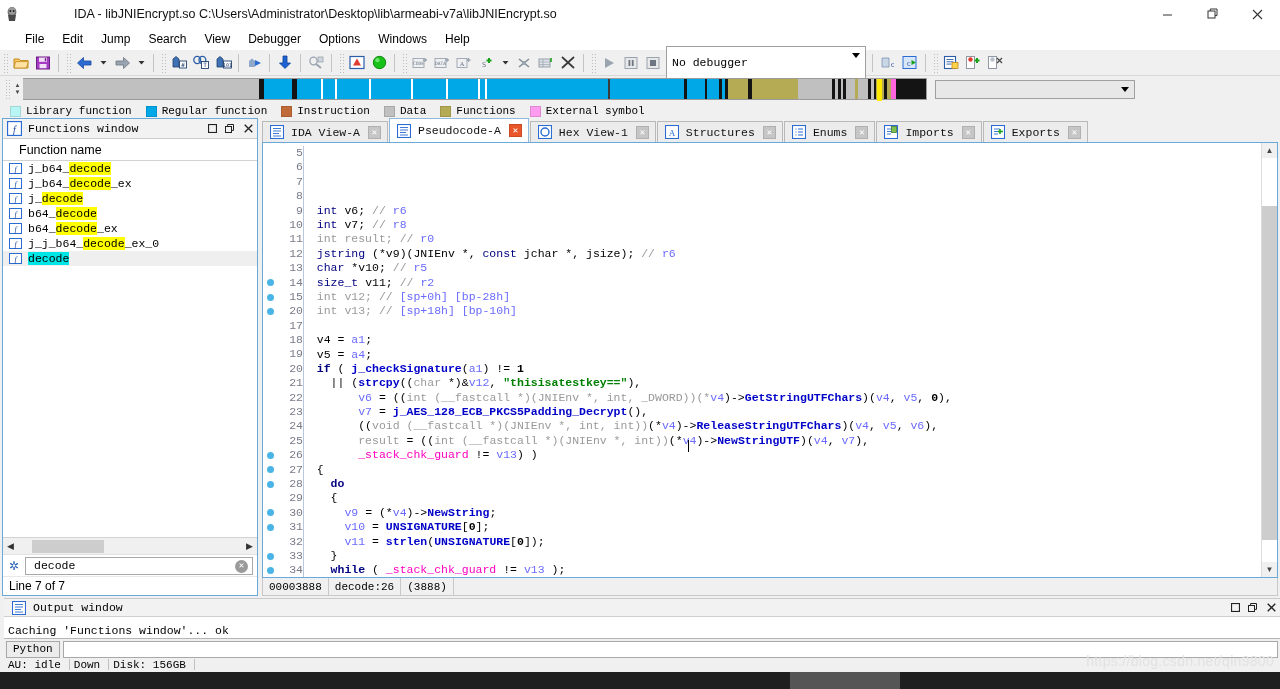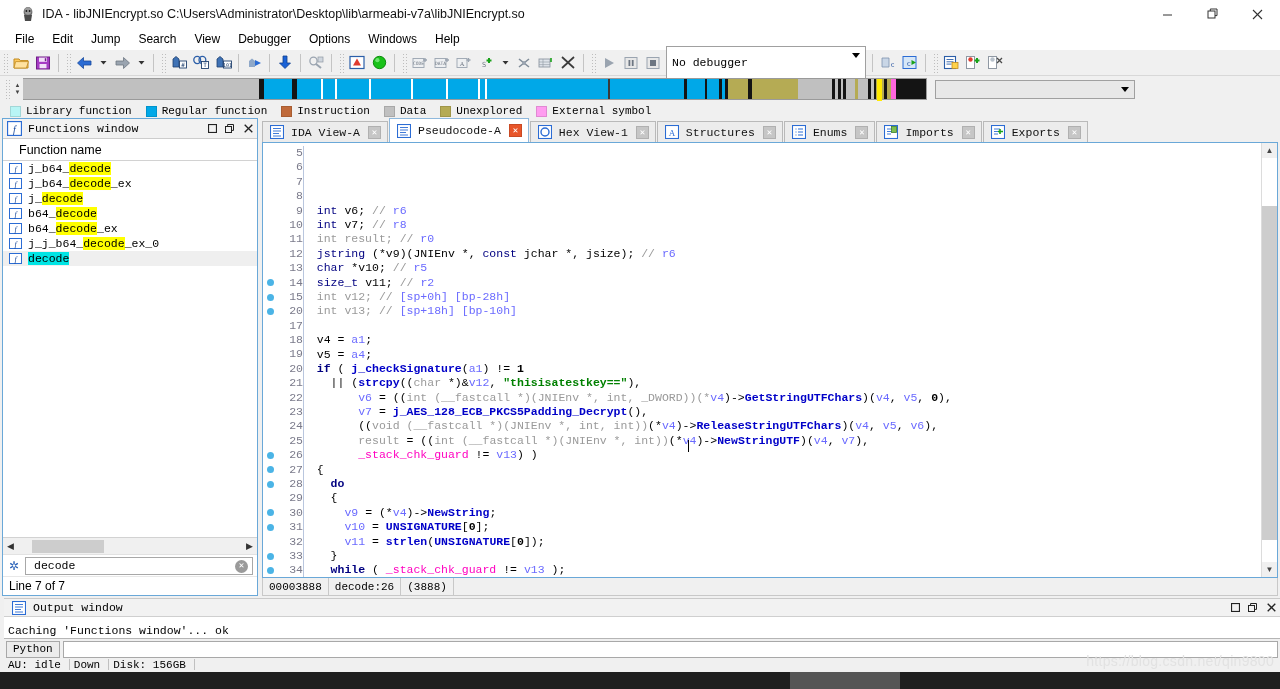--- a/index.html
+++ b/index.html
@@ -6,29 +6,29 @@
   html, body { margin:0; padding:0; }
   body {
     width:1280px; height:689px; overflow:hidden;
     background:#f0f0f0;
     font-family:"Liberation Sans", sans-serif;
     font-size:12px; color:#000;
     position:relative;
   }
 
   
-  .titlebar { height:28px; background:#fff; display:flex; align-items:center; padding:0 0 0 20px; }
+  .titlebar { height:28px; background:#fff; display:flex; align-items:center; padding:0 0 0 4px;gap:48px; }
   .app-icon { width:16px; height:16px; margin-right:6px; position:relative; }
   .app-icon svg { display:block; }
   .title-text { font-size:12.5px; color:#111; white-space:nowrap; }
   .win-btns { margin-left:auto; display:flex; height:28px; }
   .win-btn { width:45px; height:28px; display:flex; align-items:center; justify-content:center; color:#333; }
 
   
-  .menubar { height:22px; background:#fff; display:flex; align-items:center; padding-left:6px; }
+  .menubar { height:22px; background:#fff; display:flex; align-items:center; padding-left:16px; }
   .menu-item { padding:2px 9px; font-size:12px; color:#000; }
 
   
   .toolbar { height:26px; background:#f0f0f0; display:flex; align-items:center; border-bottom:1px solid #d8d8d8; }
   .tb-sep { width:1px; height:18px; background:#c4c4c4; margin:0 4px; }
   .grip { width:5px; height:20px; margin:0 2px 0 3px;
           background-image:radial-gradient(#bdbdbd 38%, transparent 40%);
           background-size:3px 3px; }
   .tbtn { width:22px; height:22px; display:flex; align-items:center; justify-content:center; }
   .tbtn.sm { width:16px; }
@@ -501,21 +501,21 @@
     <div class="legend-item">
       <span class="legend-sw" style="background: rgb(192, 106, 58);"></span>
       <span>Instruction</span>
     </div>
     <div class="legend-item">
       <span class="legend-sw" style="background: rgb(192, 192, 192);"></span>
       <span>Data</span>
     </div>
     <div class="legend-item">
       <span class="legend-sw" style="background: rgb(181, 171, 84);"></span>
-      <span>Unexplored</span>
+      <span>Functions</span>
     </div>
     <div class="legend-item">
       <span class="legend-sw" style="background: rgb(255, 156, 240);"></span>
       <span>External symbol</span>
     </div>
   </div>
 
 <div class="workspace">
 
   <div class="fnwin">

